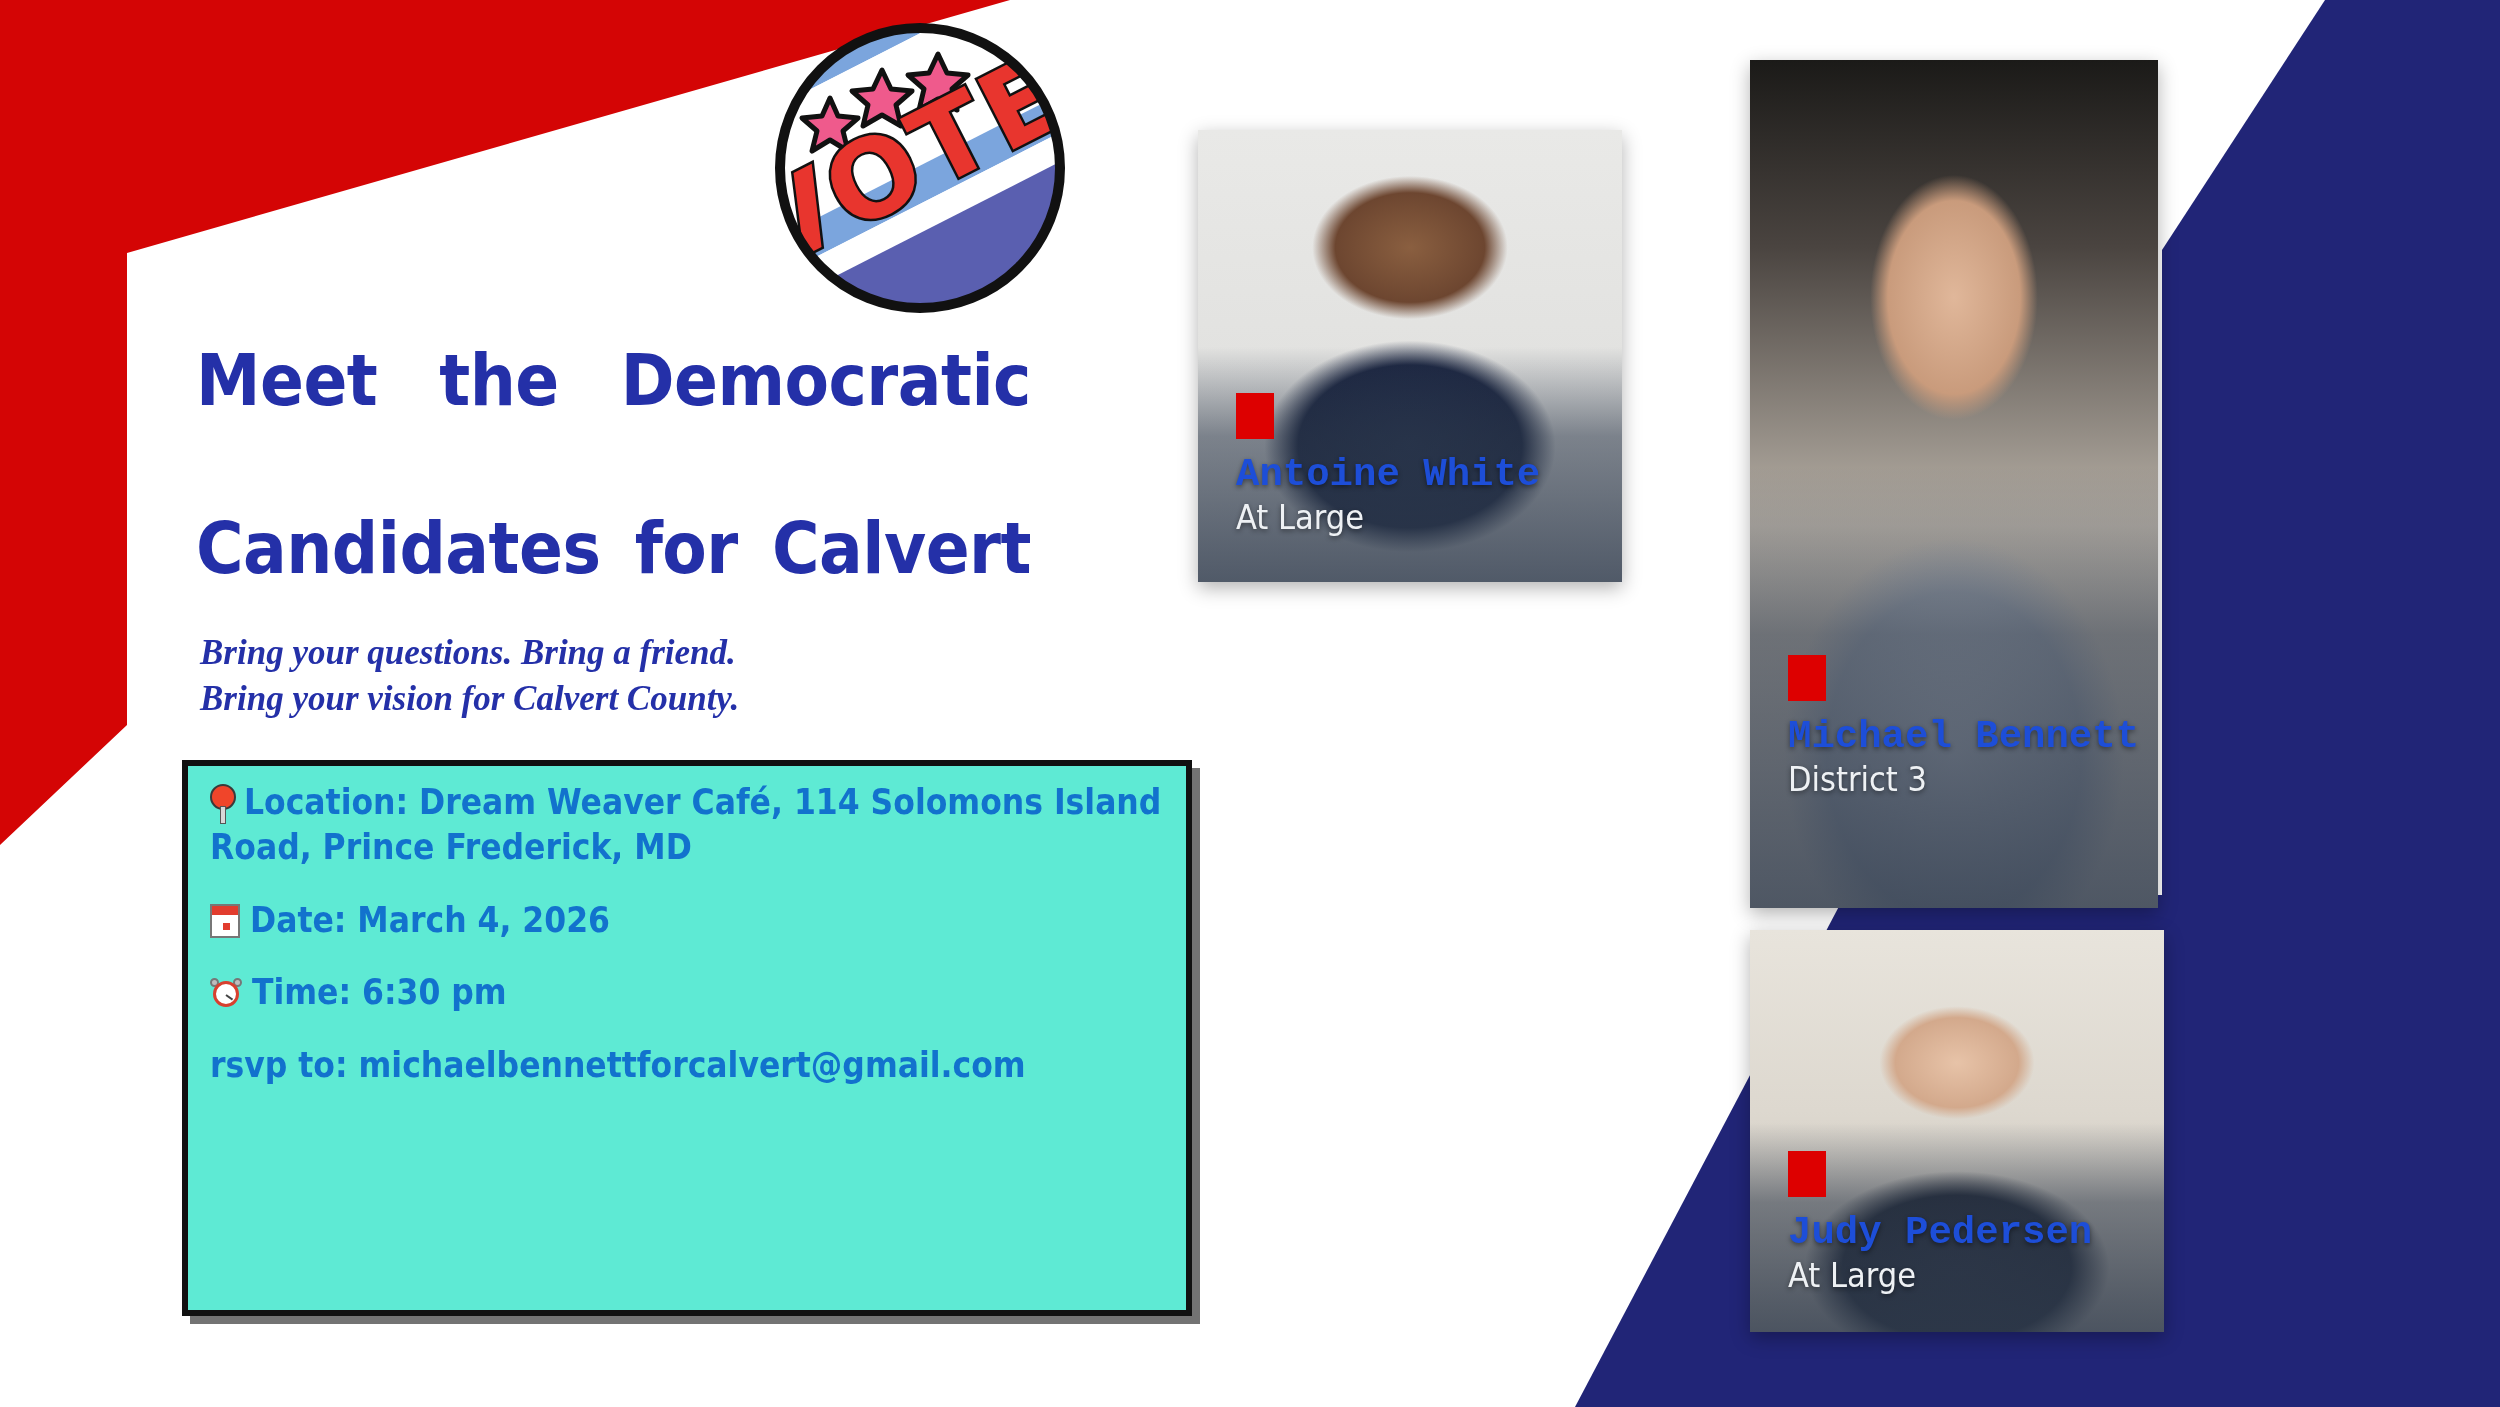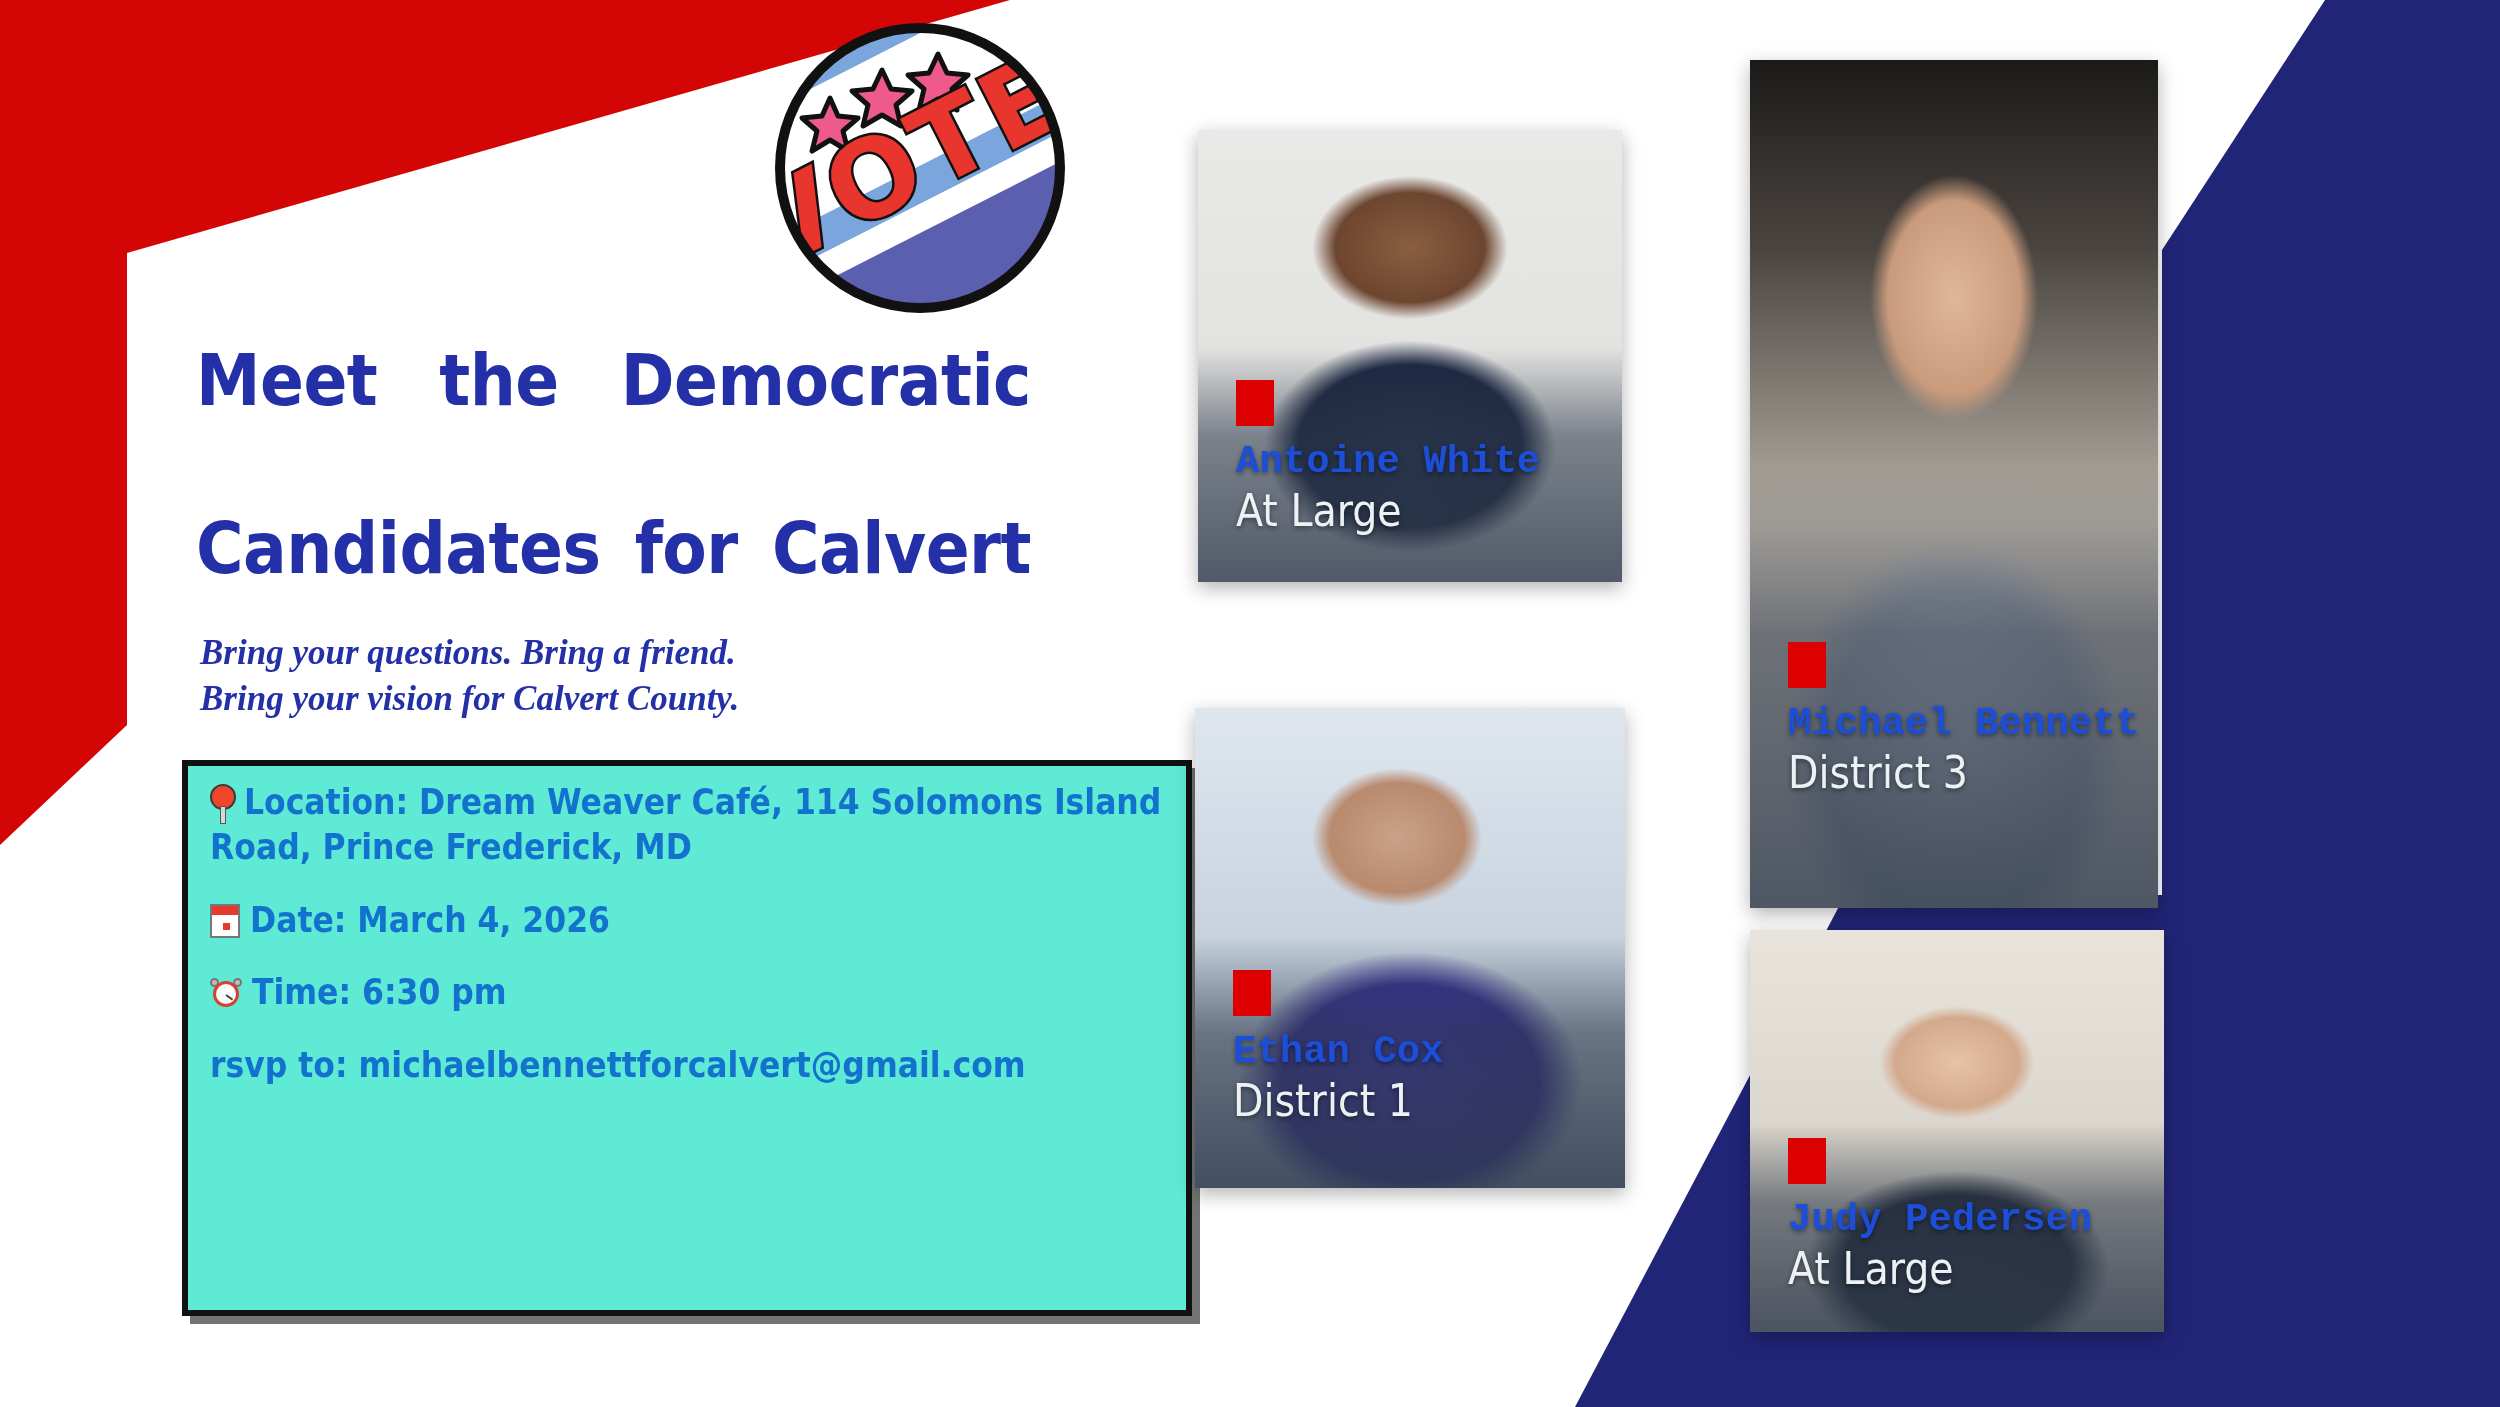--- a/index.html
+++ b/index.html
@@ -90,21 +90,21 @@
     background:linear-gradient(to bottom,rgba(40,52,70,0) 0%,rgba(42,54,72,0.55) 38%,rgba(46,58,76,0.80) 100%);
   }
   .card .cap{position:absolute;left:0;right:0;bottom:0;padding:0 0 0 38px;}
   .card .redsq{width:38px;height:46px;background:#dd0000;margin-bottom:16px;}
   .card .cname{
     color:#1d4ed8;font-weight:bold;font-size:39px;line-height:1.05;
     font-family:Liberation Mono, monospace;font-stretch:condensed;
     text-shadow:0 2px 5px rgba(0,0,0,0.45);
   }
   .card .crole{
-    color:#eef1f4;font-weight:normal;font-size:44px;line-height:1.25;
+    color:#eef1f4;font-weight:normal;font-size:34px;line-height:1.25;
     font-family:"DejaVu Sans",sans-serif;font-stretch:condensed;
     text-shadow:0 2px 5px rgba(0,0,0,0.45);
   }
 
   
   .ph-white{background:
       radial-gradient(ellipse 32% 22% at 50% 26%, #8a5f40 0%, #6d4630 55%, rgba(109,70,48,0) 72%),
       radial-gradient(ellipse 44% 30% at 50% 70%, #24304b 0%, #1d2742 60%, rgba(29,39,66,0) 78%),
       linear-gradient(to bottom,#e9e9e7 0%,#e2e2e0 50%,#d9d9d8 100%);}
   .ph-cox{background:
@@ -213,29 +213,20 @@
   <div class="card" id="card-white">
     <div class="photo ph-white"></div>
     <div class="scrim"></div>
     <div class="cap">
       <div class="redsq"></div>
       <div class="cname">Antoine White</div>
       <div class="crole">At Large</div>
     </div>
   </div>
 
-  <div class="card" id="card-cox">
-    <div class="photo ph-cox"></div>
-    <div class="scrim"></div>
-    <div class="cap">
-      <div class="redsq"></div>
-      <div class="cname">Ethan Cox</div>
-      <div class="crole">District 1</div>
-    </div>
-  </div>
 
   <div class="card" id="card-bennett">
     <div class="photo ph-bennett"></div>
     <div class="scrim"></div>
     <div class="cap">
       <div class="redsq"></div>
       <div class="cname">Michael Bennett</div>
       <div class="crole">District 3</div>
     </div>
   </div>

